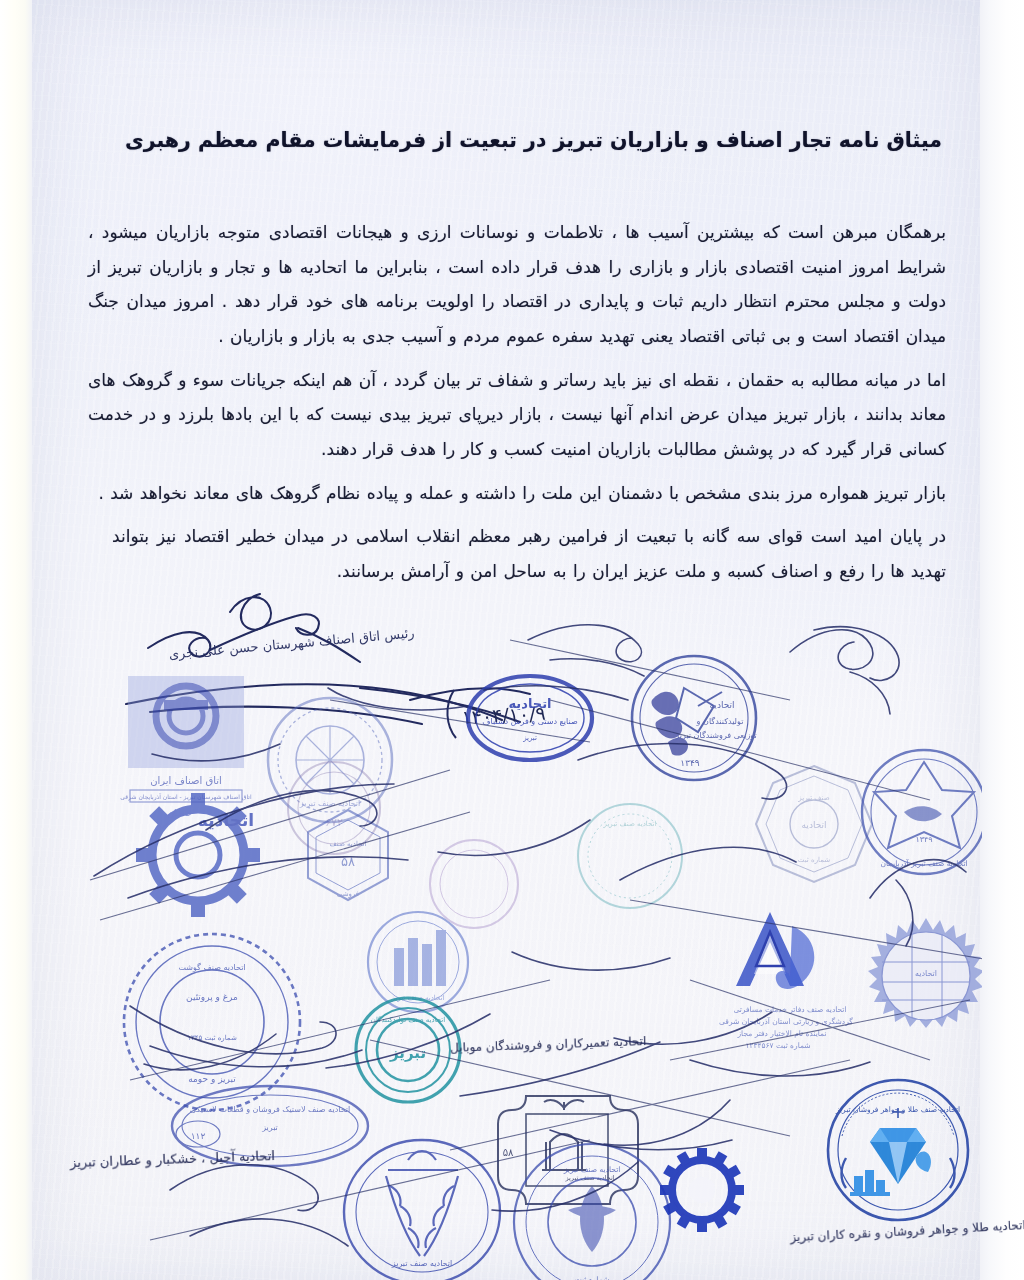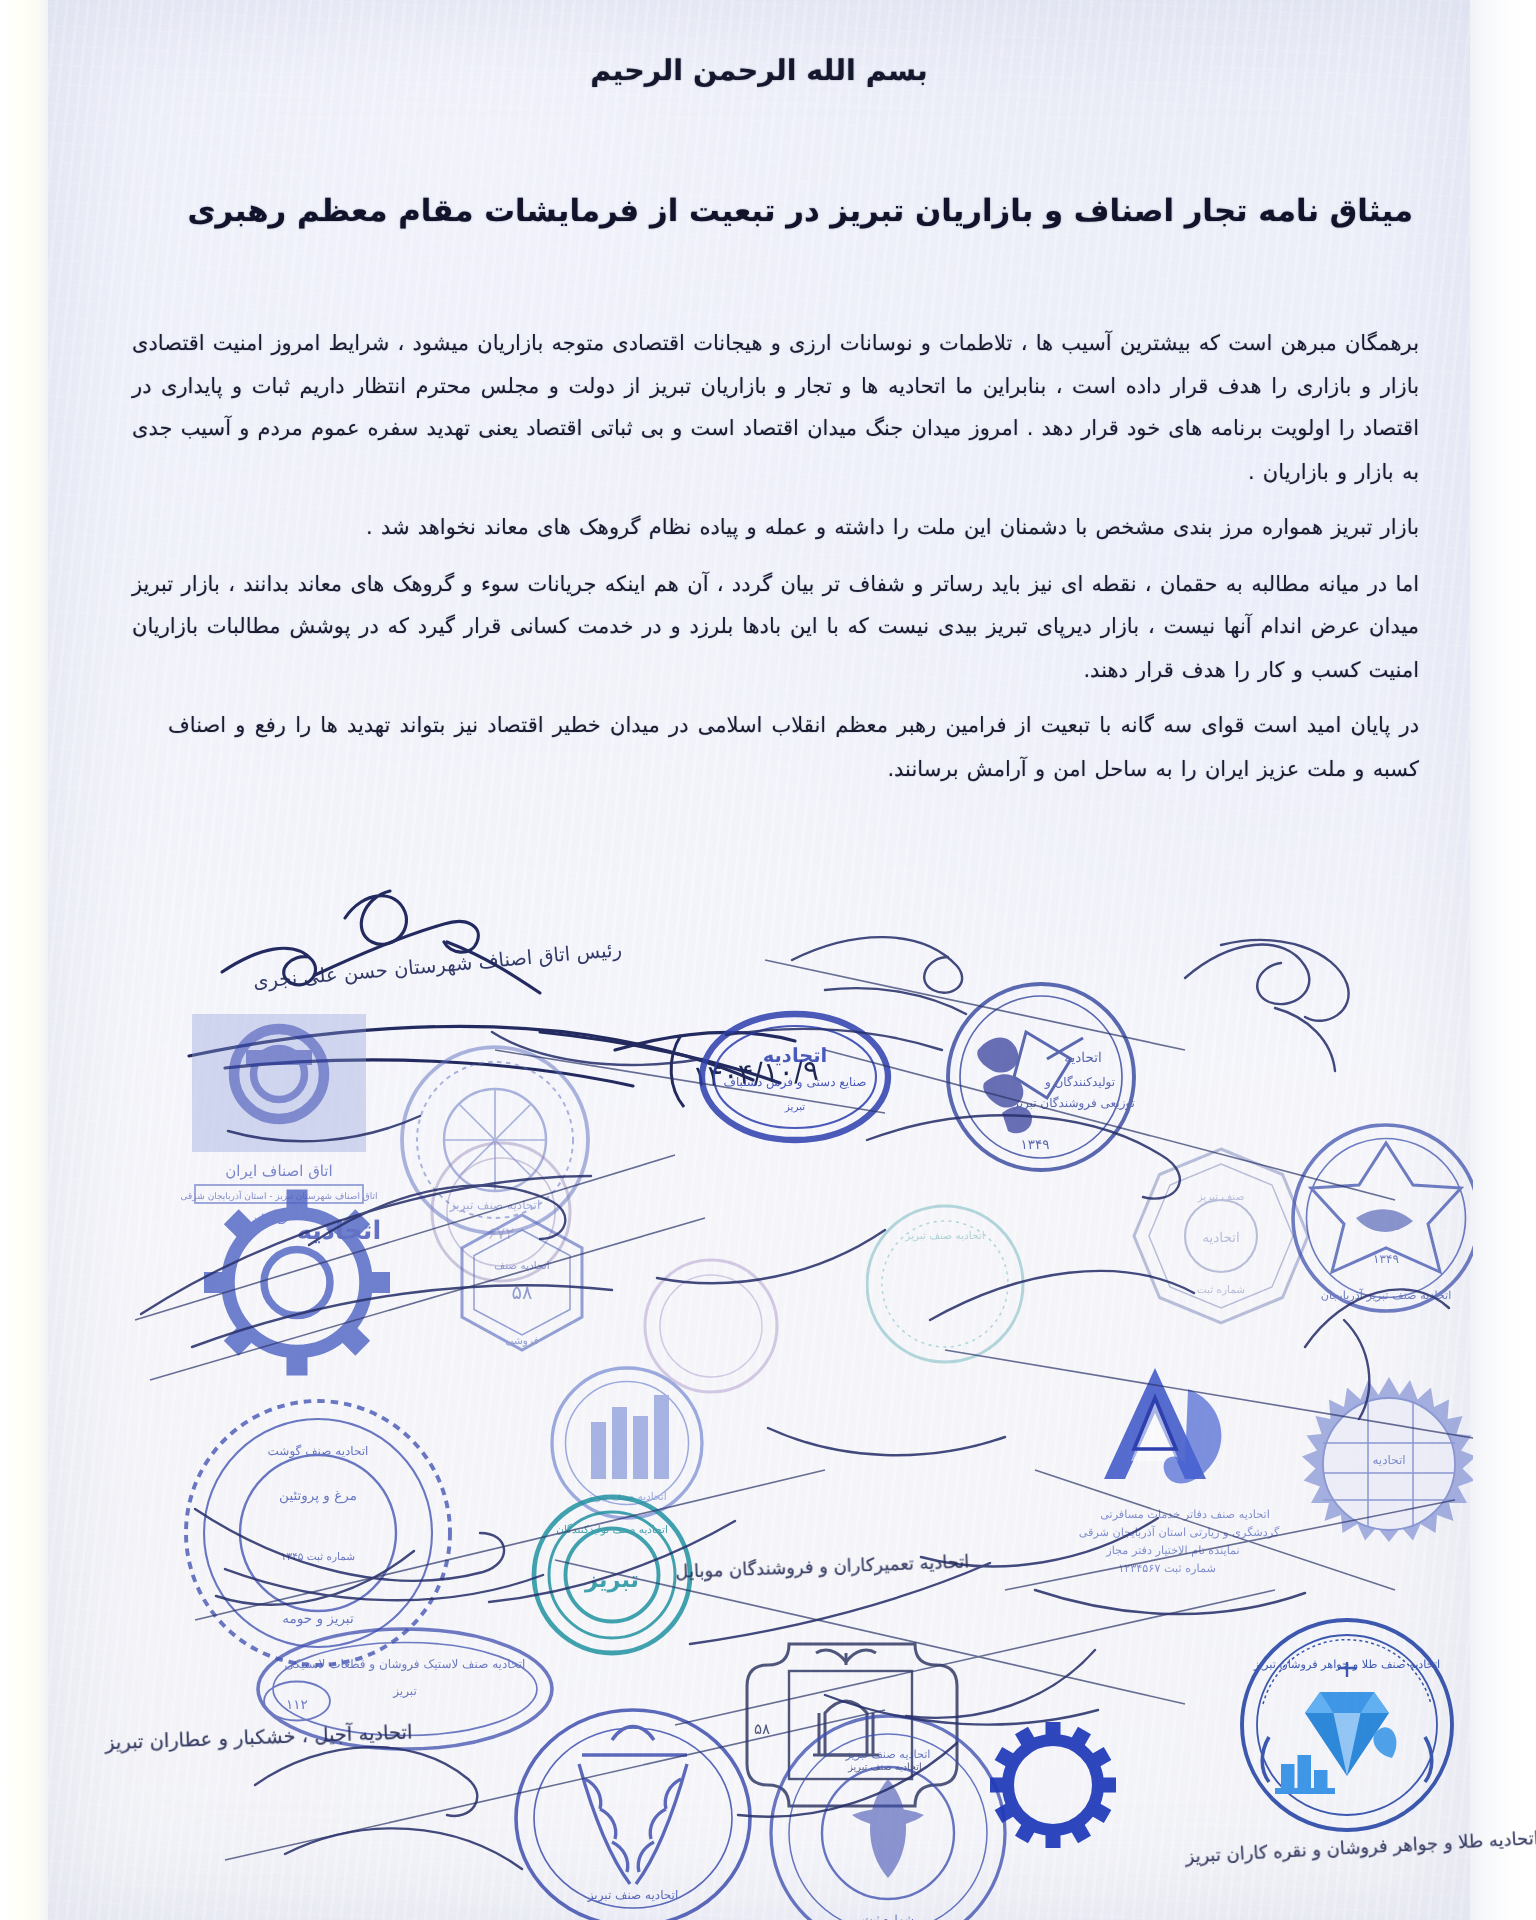--- a/index.html
+++ b/index.html
@@ -63,21 +63,21 @@
     position:absolute; top:126px; left:40px; right:40px;
     font-size:20.5px; font-weight:bold; color:#10132a;
     line-height:1.45;
     text-shadow:0 0 1.2px rgba(35,40,75,.5);
   }
   .body-copy{
     position:absolute; top:215px; left:58px; right:36px;
     color:#1b1e33;
   }
   .para{
-    font-size:14px;
+    font-size:17px;
     line-height:2.04;
     text-align:justify;
     text-align-last:right;
     margin:0 0 9px 0;
     color:#1a1d32;
     text-shadow:0 0 .9px rgba(45,50,85,.45);
     word-spacing:1px;
   }
   .para.p-last{ margin-bottom:0;margin-left:24px; }
 
@@ -463,22 +463,21 @@
 
       </g>
     </svg>
 
     <div class="handnote" style="left:40px;top:1148px;transform:rotate(-2deg);">اتحادیه آجیل ، خشکبار و عطاران تبریز</div>
     <div class="handnote" style="left:760px;top:1218px;font-size:12px;transform:rotate(-3deg);">اتحادیه طلا و جواهر فروشان و نقره کاران تبریز</div>
     <div class="handnote" style="left:420px;top:1034px;font-size:12px;transform:rotate(-2deg);">اتحادیه تعمیرکاران و فروشندگان موبایل</div>
   </div>
 
   <div class="textzone">
-    <div class="bismillah">بسم الله الرحمن الرحیم</div>
     <div class="doc-title">میثاق نامه تجار اصناف و بازاریان تبریز در تبعیت از فرمایشات مقام معظم رهبری</div>
     <div class="body-copy">
       <p class="para">برهمگان مبرهن است که بیشترین آسیب ها ، تلاطمات و نوسانات ارزی و هیجانات اقتصادی متوجه بازاریان میشود ، شرایط امروز امنیت اقتصادی بازار و بازاری را هدف قرار داده است ، بنابراین ما اتحادیه ها و تجار و بازاریان تبریز از دولت و مجلس محترم انتظار داریم ثبات و پایداری در اقتصاد را اولویت برنامه های خود قرار دهد . امروز میدان جنگ میدان اقتصاد است و بی ثباتی اقتصاد یعنی تهدید سفره عموم مردم و آسیب جدی به بازار و بازاریان .</p>
+      <p class="para">اما در میانه مطالبه به حقمان ، نقطه ای نیز باید رساتر و شفاف تر بیان گردد ، آن هم اینکه جریانات سوء و گروهک های معاند بدانند ، بازار تبریز میدان عرض اندام آنها نیست ، بازار دیرپای تبریز بیدی نیست که با این بادها بلرزد و در خدمت کسانی قرار گیرد که در پوشش مطالبات بازاریان امنیت کسب و کار را هدف قرار دهند.</p>
       <p class="para">بازار تبریز همواره مرز بندی مشخص با دشمنان این ملت را داشته و عمله و پیاده نظام گروهک های معاند نخواهد شد .</p>
-      <p class="para">اما در میانه مطالبه به حقمان ، نقطه ای نیز باید رساتر و شفاف تر بیان گردد ، آن هم اینکه جریانات سوء و گروهک های معاند بدانند ، بازار تبریز میدان عرض اندام آنها نیست ، بازار دیرپای تبریز بیدی نیست که با این بادها بلرزد و در خدمت کسانی قرار گیرد که در پوشش مطالبات بازاریان امنیت کسب و کار را هدف قرار دهند.</p>
       <p class="para p-last">در پایان امید است قوای سه گانه با تبعیت از فرامین رهبر معظم انقلاب اسلامی در میدان خطیر اقتصاد نیز بتواند تهدید ها را رفع و اصناف کسبه و ملت عزیز ایران را به ساحل امن و آرامش برسانند.</p>
     </div>
   </div>
 </div>
 
 </body></html>

